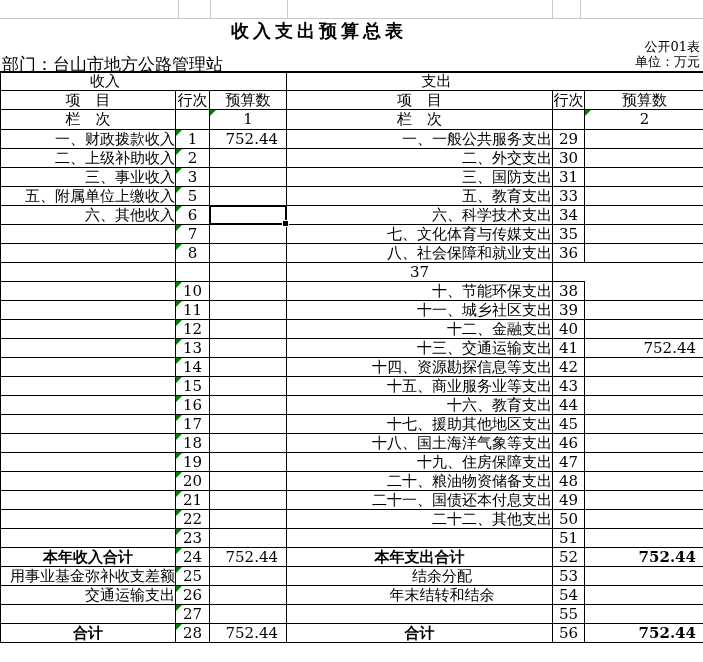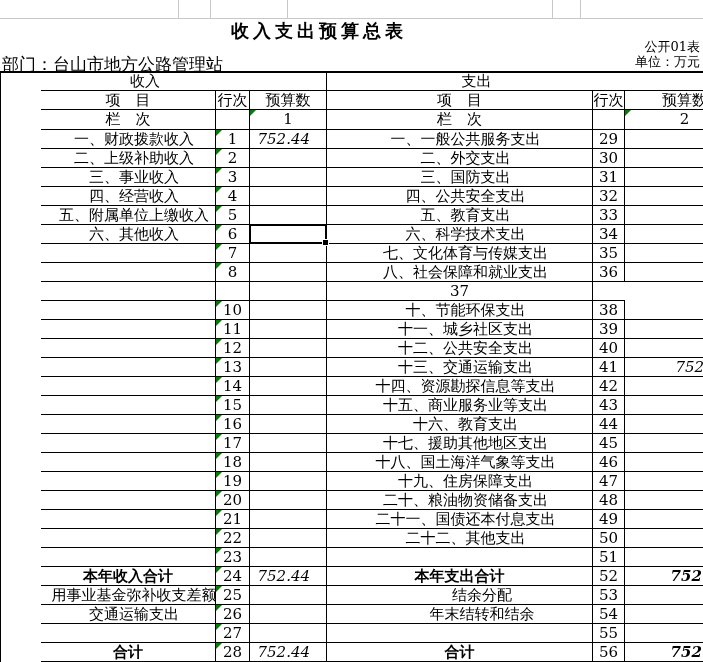--- a/index.html
+++ b/index.html
@@ -16,32 +16,32 @@
   }
   .form-label { position:absolute; top:38px; right:3px; font-size:13px;margin-left:39px; }
   .dept-label { position:absolute; top:53px; left:2px; font-size:17px; }
   .unit-label { position:absolute; top:53px; right:3px; font-size:13px; }
 
   
   .btable {
     position:absolute; top:71px; left:0; width:703px;
     border-top:2px solid #000; border-left:1px solid #000; box-sizing:border-box;
   }
-  .trow { display:grid; grid-template-columns:175px 34px 77px 266px 32px 119px; height:19px;margin-left:40px; }
+  .trow { display:grid; grid-template-columns:175px 34px 77px 266px 32px 119px; height:19px; }
   .trow.h1 { grid-template-columns:286px 417px; height:18px; }
   .trow.h3 { height:20px; }
   .cell {
     box-sizing:border-box; border-right:1px solid #000; border-bottom:1px solid #000;
     display:flex; align-items:center; position:relative;
     overflow:hidden; white-space:nowrap; font-size:15px; line-height:1;
   }
   .trow .cell:last-child { border-right:none; }
-  .item { justify-content:center; padding-left:12px; }
+  .item { justify-content:flex-end; padding-left:12px; }
   .line { justify-content:center; }
-  .val  { justify-content:flex-end; padding-right:16px;font-style:italic; }
+  .val  { justify-content:flex-end; padding-right:8px; }
   .hcell { justify-content:center; padding:0; }
   .group-in  { justify-content:center; padding-right:77px; }
   .group-ex  { justify-content:center; padding-right:118px; }
   .total { justify-content:center; padding-left:0; font-weight:bold; }
   .center { justify-content:center; padding-left:45px; }
   .bold { font-weight:bold; }
   .tri {
     position:absolute; left:0; top:0; width:0; height:0;
     border-top:6px solid #008000; border-right:6px solid transparent;
   }
@@ -162,41 +162,20 @@
           </div>
           <div class="cell line">
             <span>31</span>
           </div>
           <div class="cell val">
             <span></span>
           </div>
         </div>
         <div class="trow">
           <div class="cell item">
-            <span>四、经营收入</span>
-          </div>
-          <div class="cell line">
-            <span class="tri"></span>
-            <span>4</span>
-          </div>
-          <div class="cell val">
-            <span></span>
-          </div>
-          <div class="cell item">
-            <span>四、公共安全支出</span>
-          </div>
-          <div class="cell line">
-            <span>32</span>
-          </div>
-          <div class="cell val">
-            <span></span>
-          </div>
-        </div>
-        <div class="trow">
-          <div class="cell item">
             <span>五、附属单位上缴收入</span>
           </div>
           <div class="cell line">
             <span class="tri"></span>
             <span>5</span>
           </div>
           <div class="cell val">
             <span></span>
           </div>
           <div class="cell item">
@@ -337,21 +316,21 @@
             <span></span>
           </div>
           <div class="cell line">
             <span class="tri"></span>
             <span>12</span>
           </div>
           <div class="cell val">
             <span></span>
           </div>
           <div class="cell item">
-            <span>十二、公共安全支出</span>
+            <span>十二、金融支出</span>
           </div>
           <div class="cell line">
             <span>40</span>
           </div>
           <div class="cell val">
             <span></span>
           </div>
         </div>
         <div class="trow">
           <div class="cell item">

